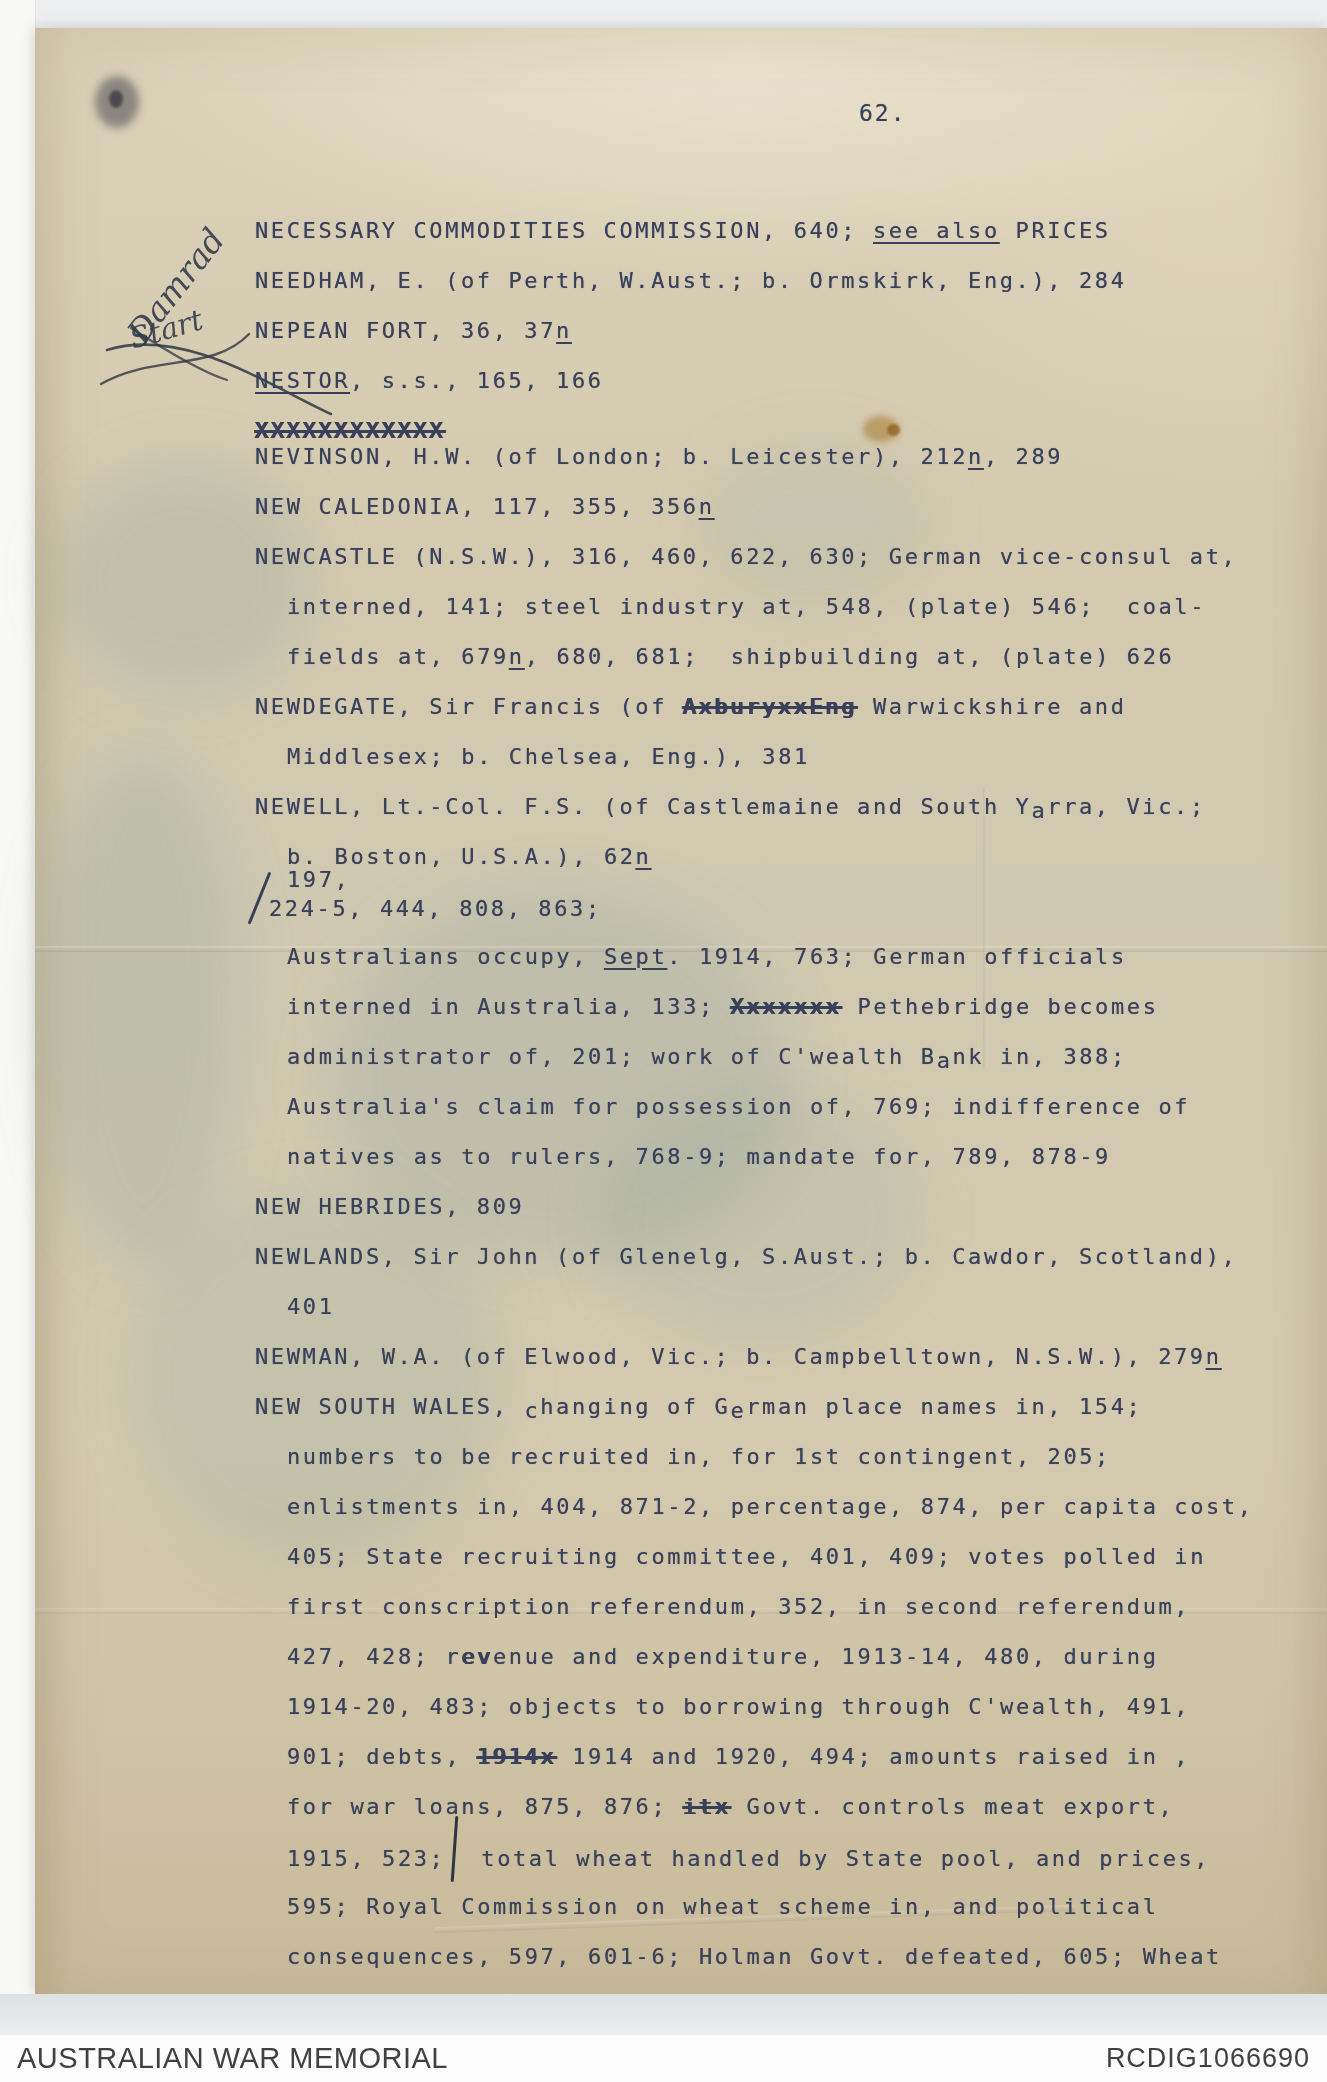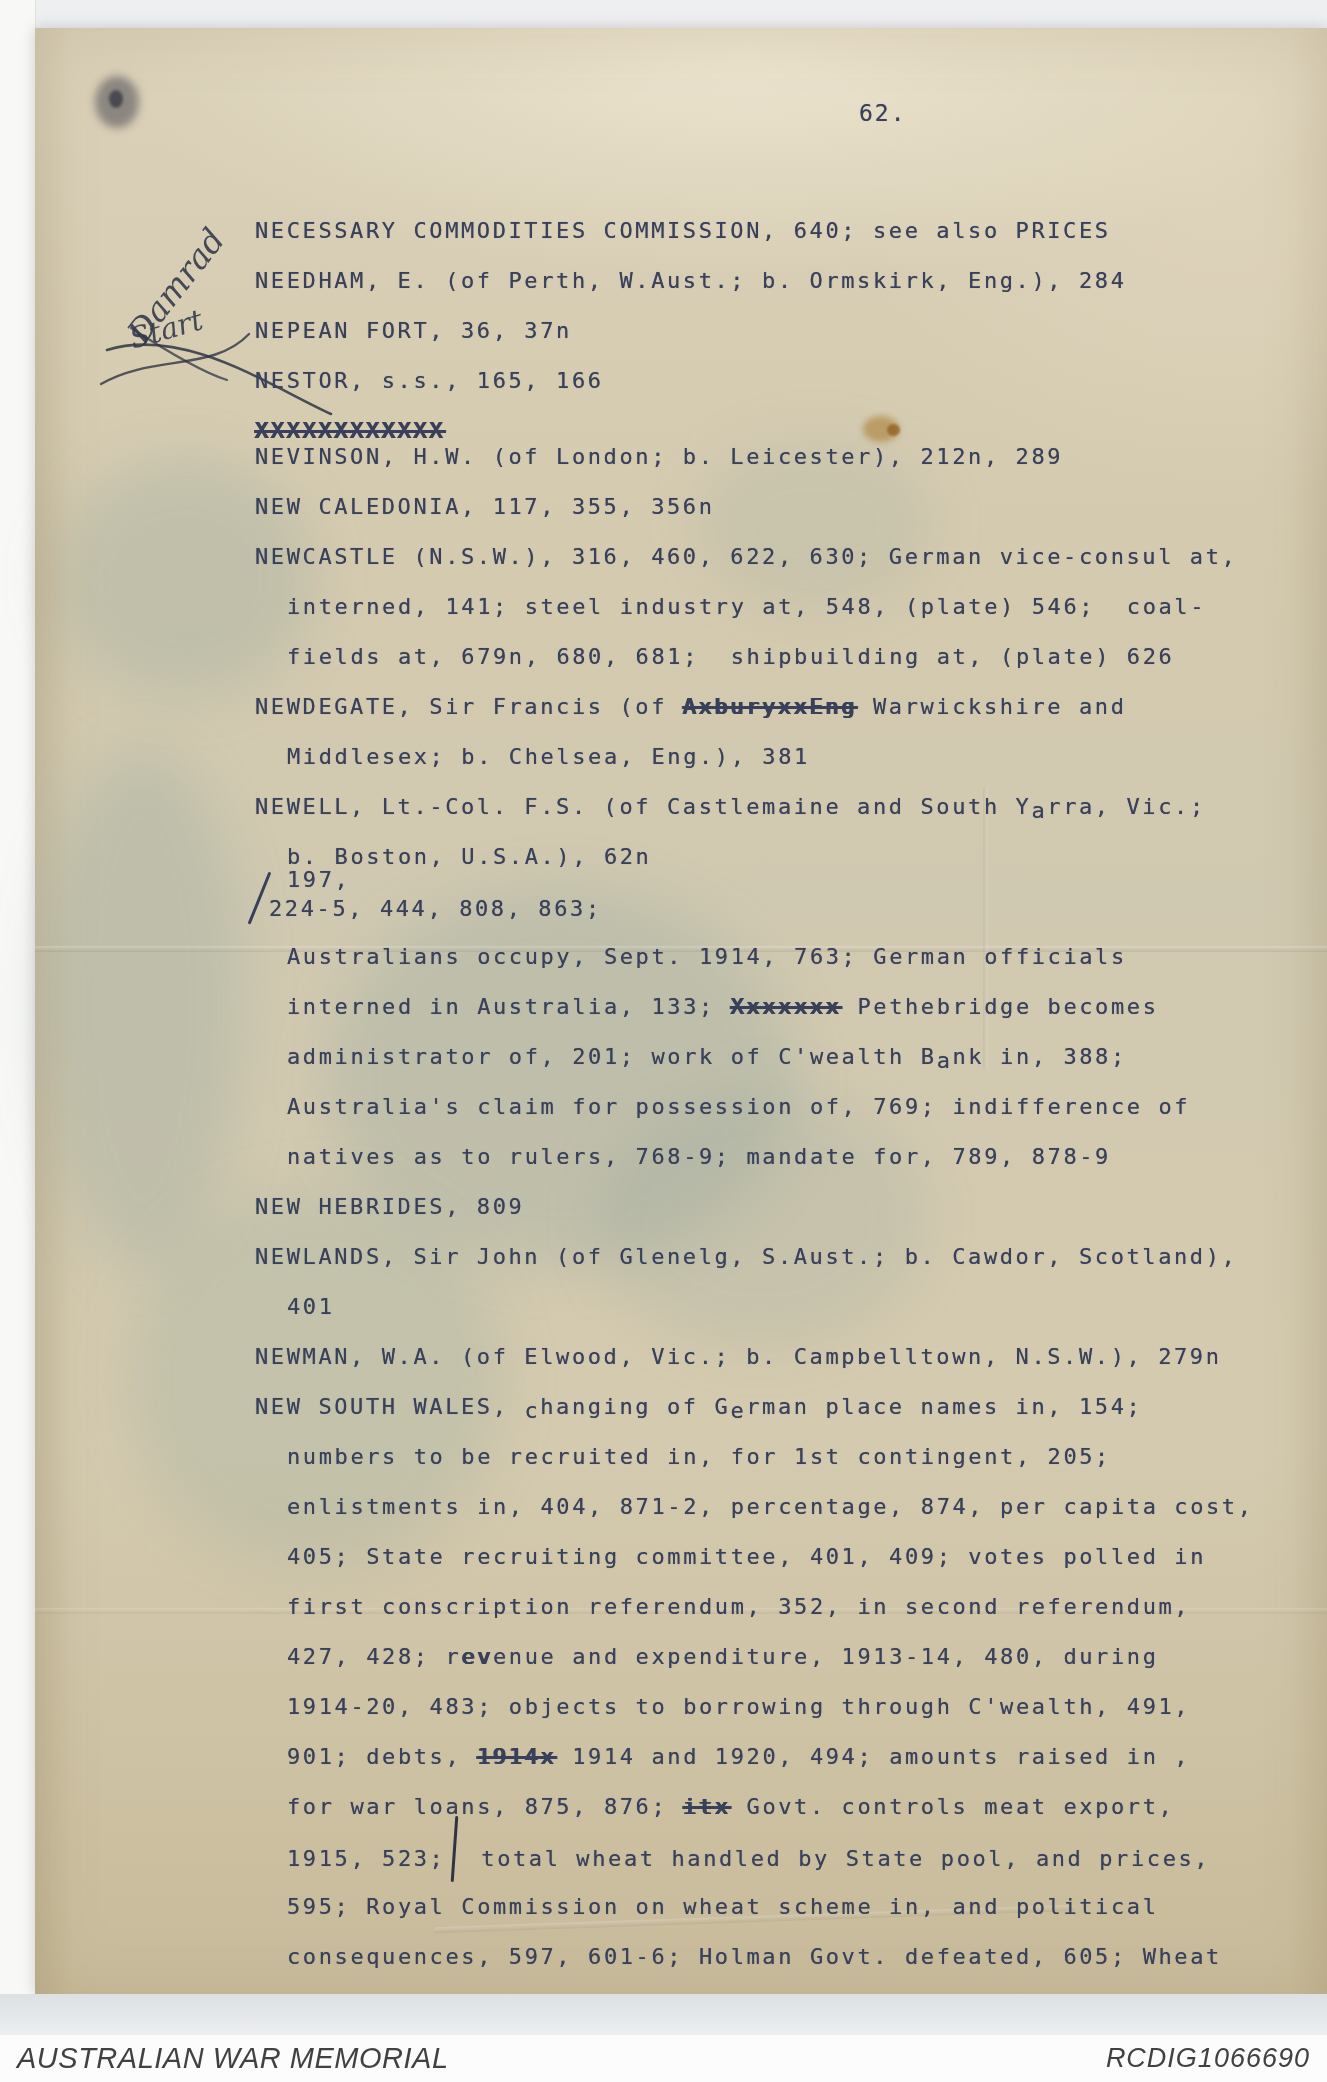--- a/index.html
+++ b/index.html
@@ -43,21 +43,21 @@
     background:linear-gradient(90deg,rgba(118,102,72,.22),rgba(255,255,255,.3));}
   
   .typed{
     position:absolute;left:220px;top:190px;width:1085px;
     color:#39405a;font-size:22px;letter-spacing:2.6px;
     text-shadow:0 0 .7px rgba(57,64,90,.65);
   }
   .line{height:50px;white-space:pre;}
   .line.indent{padding-left:32px;}
   .line.tight{height:26px;}
-  .u{text-underline-offset:4px;text-decoration-thickness:1.5px;}
+  .u{text-decoration:underline;text-underline-offset:4px;text-decoration-thickness:1.5px;}
   .strike{text-decoration:line-through;text-decoration-thickness:2.5px;
     text-shadow:.9px 0 0 currentColor,-.9px 0 0 currentColor;}
   .sub{position:relative;top:4px;}
   .overtyped{text-shadow:1.1px 0 0 currentColor,-.6px 0 0 currentColor;}
   .ins-wrap{display:inline-block;position:relative;width:14px;height:22px;vertical-align:baseline;}
   .ins-wrap .caret{position:absolute;left:3px;top:-24px;width:2.5px;height:56px;background:#39405a;
     transform:rotate(22deg);border-radius:2px;}
   .ins-wrap .ins-text{position:absolute;left:32px;top:-27px;white-space:nowrap;}
   .pen-slash{display:inline-block;position:relative;width:20px;height:22px;}
   .pen-slash::after{content:"";position:absolute;left:8px;top:-28px;width:3px;height:66px;
@@ -68,21 +68,21 @@
   .hw{font-family:"DejaVu Serif",serif;font-style:italic;color:#343b4b;opacity:.9;position:absolute;}
   .hw-word{left:74px;top:238px;font-size:33px;transform:rotate(-52deg);}
   .hw-start{left:94px;top:284px;font-size:29px;transform:rotate(-16deg);}
   .pen-strokes{position:absolute;left:0;top:0;pointer-events:none;}
   
   .grey-strip{position:absolute;left:0;top:1994px;width:1327px;height:41px;
     background:linear-gradient(#dde1e3,#eceef0);}
   .footer{position:absolute;left:0;top:2035px;width:1327px;height:47px;background:#fcfcfd;
     display:flex;justify-content:space-between;align-items:center;
     padding:0 17px;box-sizing:border-box;
-    font-family:"Liberation Sans",sans-serif;color:#404142;font-style:italic;}
+    font-family:"Liberation Sans",sans-serif;color:#404142;}
   .footer .f-left{font-size:29px;letter-spacing:.5px;}
   .footer .f-right{font-size:27px;letter-spacing:1px;}
 </style>
 </head>
 <body>
 
 <div class="scan">
   <div class="left-strip"></div>
 
   <div class="paper">

